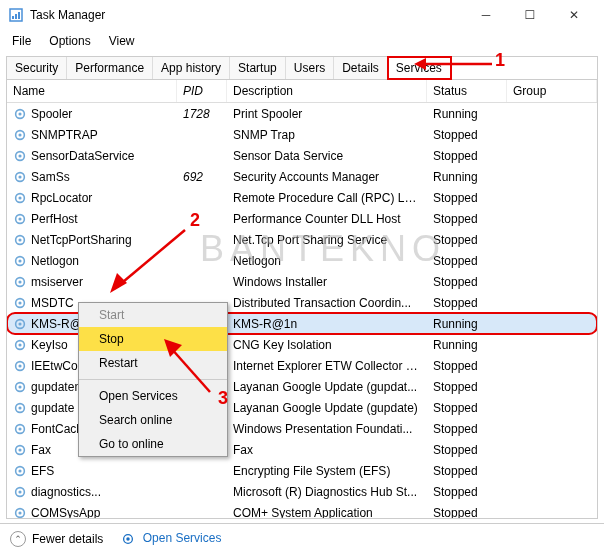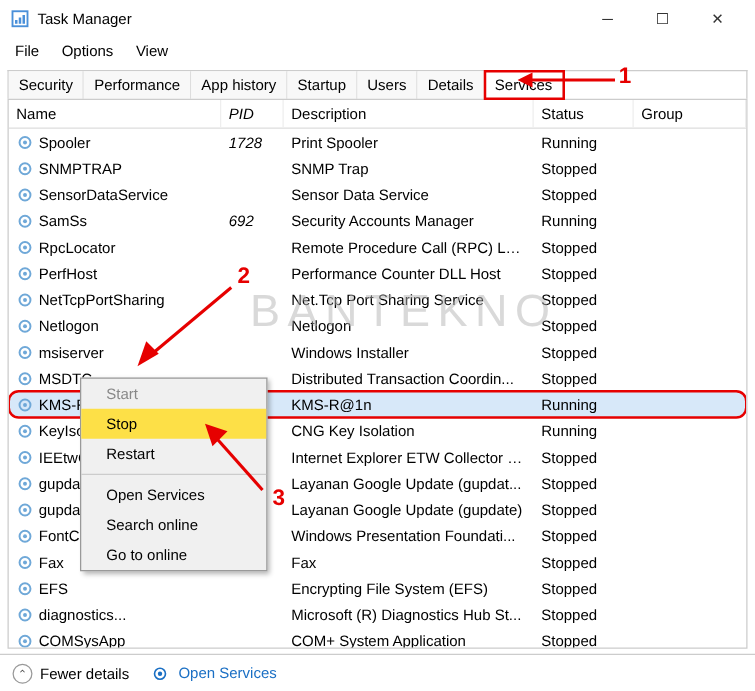--- a/index.html
+++ b/index.html
@@ -26,21 +26,21 @@
   .header-row .col { border-right: 1px solid #eee; }
   .rows { overflow-y: auto; position: relative; }
   .row { display: flex; font-size: 12px; height: 21px; align-items: center; position: relative; }
   .row .col { padding: 2px 6px; }
   .row.selected { background: #d7e8f9; }
   .row.selected-outline { outline: 2px solid #e60000; outline-offset: -1px; border-radius: 8px; }
   .gear { width: 14px; height: 14px; margin-right: 4px; flex-shrink: 0; }
   .footer { position: absolute; bottom: 0; left: 0; right: 0; height: 30px; display: flex; align-items: center; padding: 0 10px; border-top: 1px solid #ccc; background: #fff; gap: 6px; }
   .footer .chev { width: 16px; height: 16px; border: 1px solid #999; border-radius: 50%; display: flex; align-items: center; justify-content: center; font-size: 9px; color: #555; }
   .footer .link { color: #1a6fc4; }
-  .context-menu { position: absolute; left: 64px; top: 302px; width: 150px; background: #f0f0f0; border: 1px solid #999; box-shadow: 2px 2px 4px rgba(0,0,0,.3); z-index: 20; }
+  .context-menu { position: absolute; left: 78px; top: 302px; width: 150px; background: #f0f0f0; border: 1px solid #999; box-shadow: 2px 2px 4px rgba(0,0,0,.3); z-index: 20; }
   .context-menu .item { padding: 5px 20px; font-size: 12px; }
   .context-menu .item.disabled { color: #888; }
   .context-menu .item.hover { background: #fde047; }
   .context-menu .sep { border-top: 1px solid #ccc; margin: 4px 0; }
   .annotation { position: absolute; z-index: 30; pointer-events: none; }
   .ann-text { color: #e60000; font-weight: bold; font-size: 18px; }
   .watermark { position: absolute; top: 228px; left: 200px; font-size: 36px; color: rgba(180,180,180,0.5); letter-spacing: 6px; font-family: Arial, sans-serif; font-weight: 300; z-index: 5; }
 </style>
 </head>
 <body>

